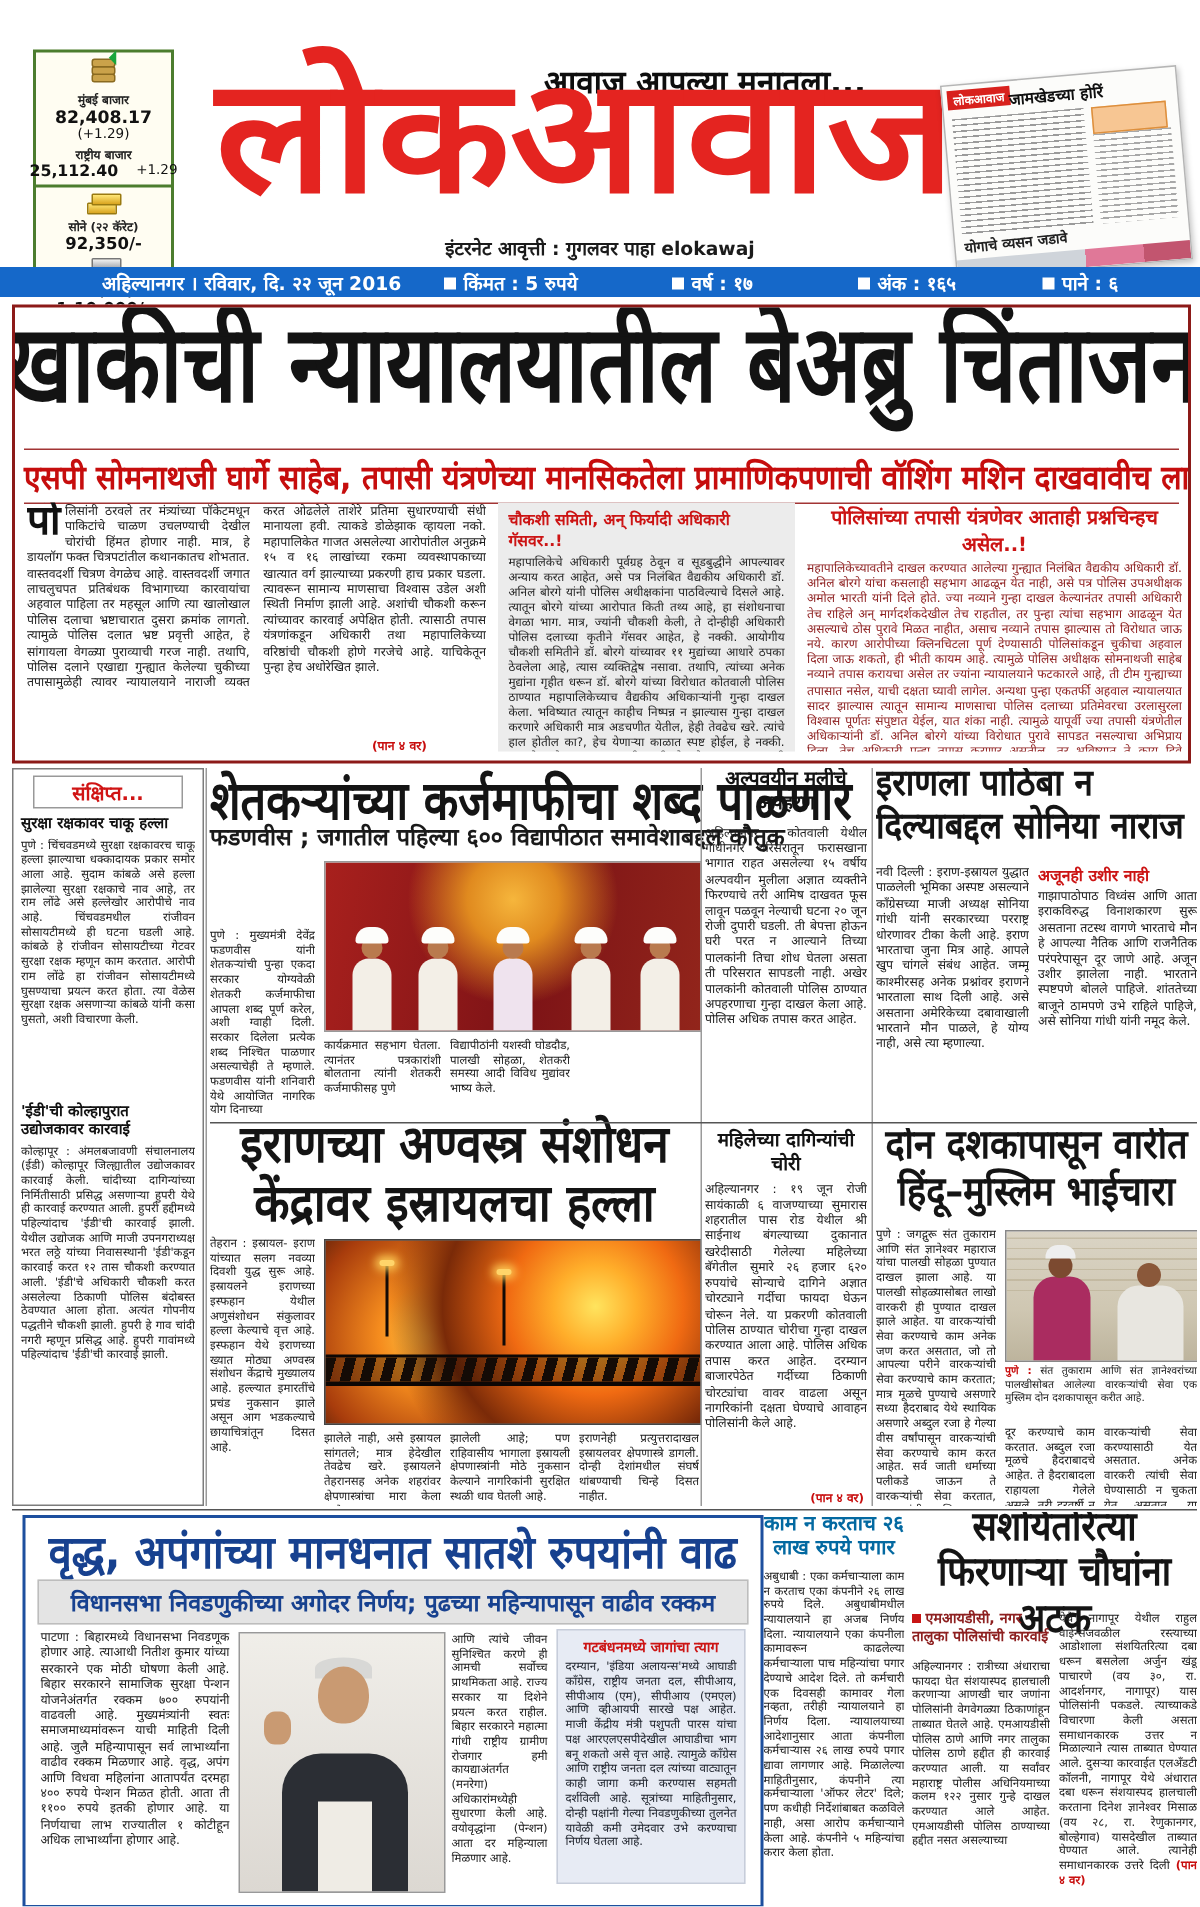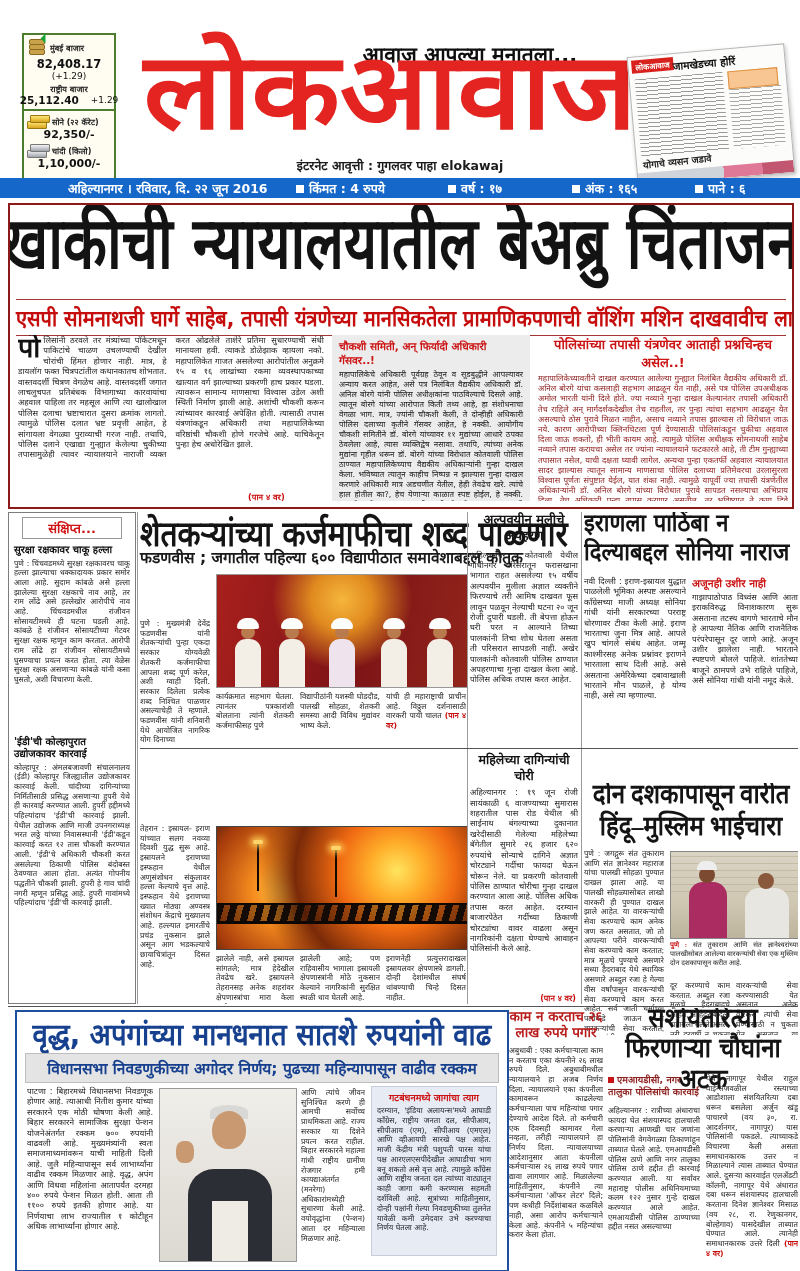--- a/index.html
+++ b/index.html
@@ -14,21 +14,21 @@
   .vrule{position:absolute;width:1px;background:#9a9a9a;}
   .hrule{position:absolute;height:1px;background:#555;}
 
   
   .market{left:22px;top:33px;width:90px;height:143px;border:2px solid #4c7d2e;background:#fffdf2;font-size:8.5px;}
   .market .sec{padding:2px 3px;}
   .market .divider{height:2px;background:#4c7d2e;margin:1px 0;}
   .market .lab{font-weight:bold;color:#222;font-size:8px;}
   .market .val{font-weight:bold;font-size:11.5px;color:#111;}
   .market .chg{font-weight:normal;font-size:9px;color:#111;}
-  .mrow{display:flex;align-items:center;gap:3px;}
+  .mrow{display:flex;align-items:center;gap:3px;flex-direction:column;}
   .ic-stocks{width:20px;height:20px;position:relative;flex:none;}
   .ic-stocks i{position:absolute;left:2px;width:14px;height:4px;background:#caa24a;border:1px solid #8a6a20;border-radius:2px;}
   .ic-stocks .arrow{position:absolute;right:-2px;top:-2px;width:0;height:0;border-left:7px solid #18a53a;border-top:7px solid transparent;transform:rotate(45deg);}
   .ic-gold{width:22px;height:14px;position:relative;flex:none;}
   .ic-gold i{position:absolute;width:18px;height:6px;background:linear-gradient(#ffe676,#d9a520);border:1px solid #9a7a10;border-radius:1px;}
   .ic-silver{width:22px;height:14px;position:relative;flex:none;}
   .ic-silver i{position:absolute;width:18px;height:6px;background:linear-gradient(#f2f2f2,#9fa4ab);border:1px solid #777;border-radius:1px;}
   .natrow{display:flex;justify-content:center;gap:6px;align-items:center;}
   .natrow .sep{width:1px;height:10px;background:#999;}
 
@@ -132,21 +132,21 @@
   .bridge{position:absolute;left:0;top:62%;width:100%;height:16px;
     background:repeating-linear-gradient(105deg,#140b06 0 7px,rgba(10,5,2,.35) 7px 13px);
     border-top:2px solid #0d0705;border-bottom:3px solid #0d0705;}
   .pole{position:absolute;width:2px;height:48px;background:#120a06;}
   .pole::before{content:"";position:absolute;top:-3px;left:-4px;width:10px;height:4px;background:#ffd46a;border-radius:2px;box-shadow:0 0 6px 3px rgba(255,210,90,.85);}
   .iran-c1{left:216px;top:954px;width:78px;height:50px;}
   .iran-c2{left:300px;top:954px;width:80px;height:50px;}
   .iran-c3{left:386px;top:954px;width:80px;height:50px;}
 
   
-  .wari{left:584px;top:783px;width:214px;height:252px;overflow:hidden;font-family:Liberation Serif, serif;}
+  .wari{left:584px;top:752px;width:214px;height:252px;overflow:hidden;}
   .wari-head{text-align:center;line-height:1.16;}
   .wari-head span{display:inline-block;font-size:24px;font-weight:800;color:#141414;transform:scale(1,1.12);}
   .wari-lede{position:absolute;left:0;top:66px;width:80px;height:186px;}
   .wari-photo{position:absolute;left:86px;top:68px;width:128px;height:86px;border:1px solid #888;overflow:hidden;
      background:linear-gradient(#dad4c5 0%,#cfc7b2 60%,#bdb49d 100%);}
   .wari-photo .wall{position:absolute;left:0;top:4px;width:100%;height:40px;background:repeating-linear-gradient(#b9ae92 0 1px,transparent 1px 7px);opacity:.6;}
   .wfig1{position:absolute;left:18px;bottom:0;width:38px;height:56px;border-radius:14px 14px 0 0;background:#aa2c60;}
   .wfig1::before{content:"";position:absolute;top:-15px;left:10px;width:16px;height:16px;border-radius:50%;background:#7c4a30;}
   .wfig1::after{content:"";position:absolute;top:-21px;left:8px;width:20px;height:9px;border-radius:8px 8px 0 0;background:#eee;}
   .wfig2{position:absolute;right:10px;bottom:0;width:44px;height:50px;border-radius:14px 14px 0 0;background:#e8e6e0;}
@@ -169,21 +169,21 @@
   .nitish .head{position:absolute;left:52px;top:22px;width:34px;height:38px;border-radius:50% 50% 46% 46%;background:#c99a72;}
   .nitish .hair{position:absolute;left:50px;top:16px;width:38px;height:14px;border-radius:50% 50% 0 0;background:#d8d8d6;}
   .nitish .hand{position:absolute;left:16px;top:52px;width:18px;height:22px;border-radius:40%;background:#c99a72;}
   .pension-c2{position:absolute;left:284px;top:76px;width:64px;height:176px;}
   .pension-box{position:absolute;left:354px;top:74px;width:126px;height:170px;background:#e7ebf4;border:1px solid #c7cdda;padding:4px 5px;box-sizing:border-box;overflow:hidden;}
   .pension-box h4{margin:0 0 2px 0;font-size:9.5px;color:#cc1414;text-align:center;}
   .pension-box p{margin:0;font-size:7.7px;line-height:1.27;text-align:justify;color:#20252e;}
 
   
   .salary{left:509px;top:1008px;width:94px;height:262px;overflow:hidden;}
-  .salary-head{font-size:13.5px;font-weight:800;text-align:center;line-height:1.22;color:#b91c1c;}
+  .salary-head{font-size:13.5px;font-weight:800;text-align:center;line-height:1.22;color:#0369a1;}
   .arrest{left:608px;top:1008px;width:190px;height:262px;overflow:hidden;}
   .arrest-head{text-align:center;line-height:1.14;}
   .arrest-head span{display:inline-block;font-size:24px;font-weight:800;color:#141414;transform:scale(1,1.12);}
   .kicker{position:absolute;left:0;top:66px;width:92px;font-size:9.5px;font-weight:bold;color:#8d1f1f;line-height:1.25;}
   .ksq{display:inline-block;width:6px;height:6px;background:#c81414;margin-right:3px;}
   .arrest-c1{position:absolute;left:0;top:98px;width:92px;height:164px;}
   .arrest-c2{position:absolute;left:98px;top:66px;width:92px;height:196px;}
 </style>
 </head>
 <body>
@@ -240,21 +240,21 @@
     <span class="promo-head">जामखेडच्या होरिं</span>
     <span class="promo-lines"></span>
     <span class="promo-lines2"></span>
     <span class="promo-orange"></span>
     <span class="promo-foot">योगाचे व्यसन जडावे</span>
     <span class="promo-photo"></span>
   </div>
 
   <div class="abs dateline">
     <span class="item" style="left:68px">अहिल्यानगर । रविवार, दि. २२ जून 2016</span>
-    <span class="item" style="left:296px"><span class="sq"></span><span>किंमत : 4 रुपये</span></span>
+    <span class="item" style="left:296px"><span class="sq"></span><span>किंमत : 5 रुपये</span></span>
     <span class="item" style="left:448px"><span class="sq"></span><span>वर्ष : १७</span></span>
     <span class="item" style="left:572px"><span class="sq"></span><span>अंक : १६५</span></span>
     <span class="item" style="left:695px"><span class="sq"></span><span>पाने : ६</span></span>
   </div>
 
   <section class="abs lead">
     <div class="lead-head"><span>खाकीची न्यायालयातील बेअब्रु चिंताजनक!</span></div>
     <div class="lead-sub"><span>एसपी सोमनाथजी घार्गे साहेब, तपासी यंत्रणेच्या मानसिकतेला प्रामाणिकपणाची वॉशिंग मशिन दाखवावीच लागेल..!!</span></div>
 
     <div class="lead-colA just body-txt">
@@ -287,36 +287,36 @@
   <div class="abs farm-lede body-sm just">पुणे : मुख्यमंत्री देवेंद्र फडणवीस यांनी शेतकऱ्यांची पुन्हा एकदा सरकार योग्यवेळी शेतकरी कर्जमाफीचा आपला शब्द पूर्ण करेल, अशी ग्वाही दिली. सरकार दिलेला प्रत्येक शब्द निश्चित पाळणार असल्याचेही ते म्हणाले. फडणवीस यांनी शनिवारी येथे आयोजित नागरिक योग दिनाच्या</div>
   <div class="abs farm-photo">
     <span class="fig" style="left:18px"></span>
     <span class="fig" style="left:62px"></span>
     <span class="fig cm" style="left:112px"></span>
     <span class="fig" style="left:164px"></span>
     <span class="fig" style="left:210px"></span>
   </div>
   <div class="abs farm-cap1 body-sm just">कार्यक्रमात सहभाग घेतला. त्यानंतर पत्रकारांशी बोलताना त्यांनी शेतकरी कर्जमाफीसह पुणे</div>
   <div class="abs farm-cap2 body-sm just">विद्यापीठांनी यशस्वी घोडदौड, पालखी सोहळा, शेतकरी समस्या आदी विविध मुद्यांवर भाष्य केले.</div>
-  <div class="abs farm-cap3 body-sm just"><span>यांची ही महाराष्ट्राची प्राचीन आहे. विठ्ठल दर्शनासाठी वारकरी पायी चालत</span> <span class="jump">(पान ४ वर)</span></div>
 
   <div class="abs kidnap">
     <div class="colstory-head">अल्पवयीन मुलीचे अपहरण</div>
     <div class="body-txt just" style="margin-top:5px;height:195px">अहिल्यानगर : कोतवाली येथील गांधीनगर परिसरातून फरासखाना भागात राहत असलेल्या १५ वर्षीय अल्पवयीन मुलीला अज्ञात व्यक्तीने फिरण्याचे तरी आमिष दाखवत फूस लावून पळवून नेल्याची घटना २० जून रोजी दुपारी घडली. ती बेपत्ता होऊन घरी परत न आल्याने तिच्या पालकांनी तिचा शोध घेतला असता ती परिसरात सापडली नाही. अखेर पालकांनी कोतवाली पोलिस ठाण्यात अपहरणाचा गुन्हा दाखल केला आहे. पोलिस अधिक तपास करत आहेत.</div>
   </div>
 
   <div class="abs sonia">
     <div class="sonia-head"><span>इराणला पाठिंबा न दिल्याबद्दल सोनिया नाराज</span></div>
     <div class="sonia-colL body-txt just">नवी दिल्ली : इराण-इस्रायल युद्धात पाळलेली भूमिका अस्पष्ट असल्याने काँग्रेसच्या माजी अध्यक्ष सोनिया गांधी यांनी सरकारच्या परराष्ट्र धोरणावर टीका केली आहे. इराण भारताचा जुना मित्र आहे. आपले खुप चांगले संबंध आहेत. जम्मू काश्मीरसह अनेक प्रश्नांवर इराणने भारताला साथ दिली आहे. असे असताना अमेरिकेच्या दबावाखाली भारताने मौन पाळले, हे योग्य नाही, असे त्या म्हणाल्या.</div>
     <div class="sonia-colR">
       <div class="redsub">अजूनही उशीर नाही</div>
       <div class="body-txt just" style="height:155px">गाझापाठोपाठ विध्वंस आणि आता इराकविरुद्ध विनाशकारण सुरू असताना तटस्थ वागणे भारताचे मौन हे आपल्या नैतिक आणि राजनैतिक परंपरेपासून दूर जाणे आहे. अजून उशीर झालेला नाही. भारताने स्पष्टपणे बोलले पाहिजे. शांततेच्या बाजूने ठामपणे उभे राहिले पाहिजे, असे सोनिया गांधी यांनी नमूद केले.</div>
     </div>
   </div>
 
+  <div class="abs iran-head"><span>इराणच्या अण्वस्त्र संशोधन केंद्रावर इस्रायलचा हल्ला</span></div>
   <div class="abs iran-lede body-sm just">तेहरान : इस्रायल- इराण यांच्यात सलग नवव्या दिवशी युद्ध सुरू आहे. इस्रायलने इराणच्या इस्फहान येथील अणुसंशोधन संकुलावर हल्ला केल्याचे वृत्त आहे. इस्फहान येथे इराणच्या ख्यात मोठ्या अण्वस्त्र संशोधन केंद्राचे मुख्यालय आहे. हल्ल्यात इमारतींचे प्रचंड नुकसान झाले असून आग भडकल्याचे छायाचित्रांतून दिसत आहे.</div>
   <div class="abs fire">
     <span class="bridge"></span>
     <span class="pole" style="left:40px;top:16px"></span>
     <span class="pole" style="left:118px;top:22px"></span>
   </div>
   <div class="abs iran-c1 body-sm just">झालेले नाही, असे इस्रायल सांगतले; मात्र हेदेखील तेवढेच खरे. इस्रायलने तेहरानसह अनेक शहरांवर क्षेपणास्त्रांचा मारा केला आहे.</div>
   <div class="abs iran-c2 body-sm just">झालेली आहे; पण राहिवासीय भागाला इस्रायली क्षेपणास्त्रांनी मोठे नुकसान केल्याने नागरिकांनी सुरक्षित स्थळी धाव घेतली आहे.</div>
   <div class="abs iran-c3 body-sm just">इराणनेही प्रत्युत्तरादाखल इस्रायलवर क्षेपणास्त्रे डागली. दोन्ही देशांमधील संघर्ष थांबण्याची चिन्हे दिसत नाहीत.</div>
 

